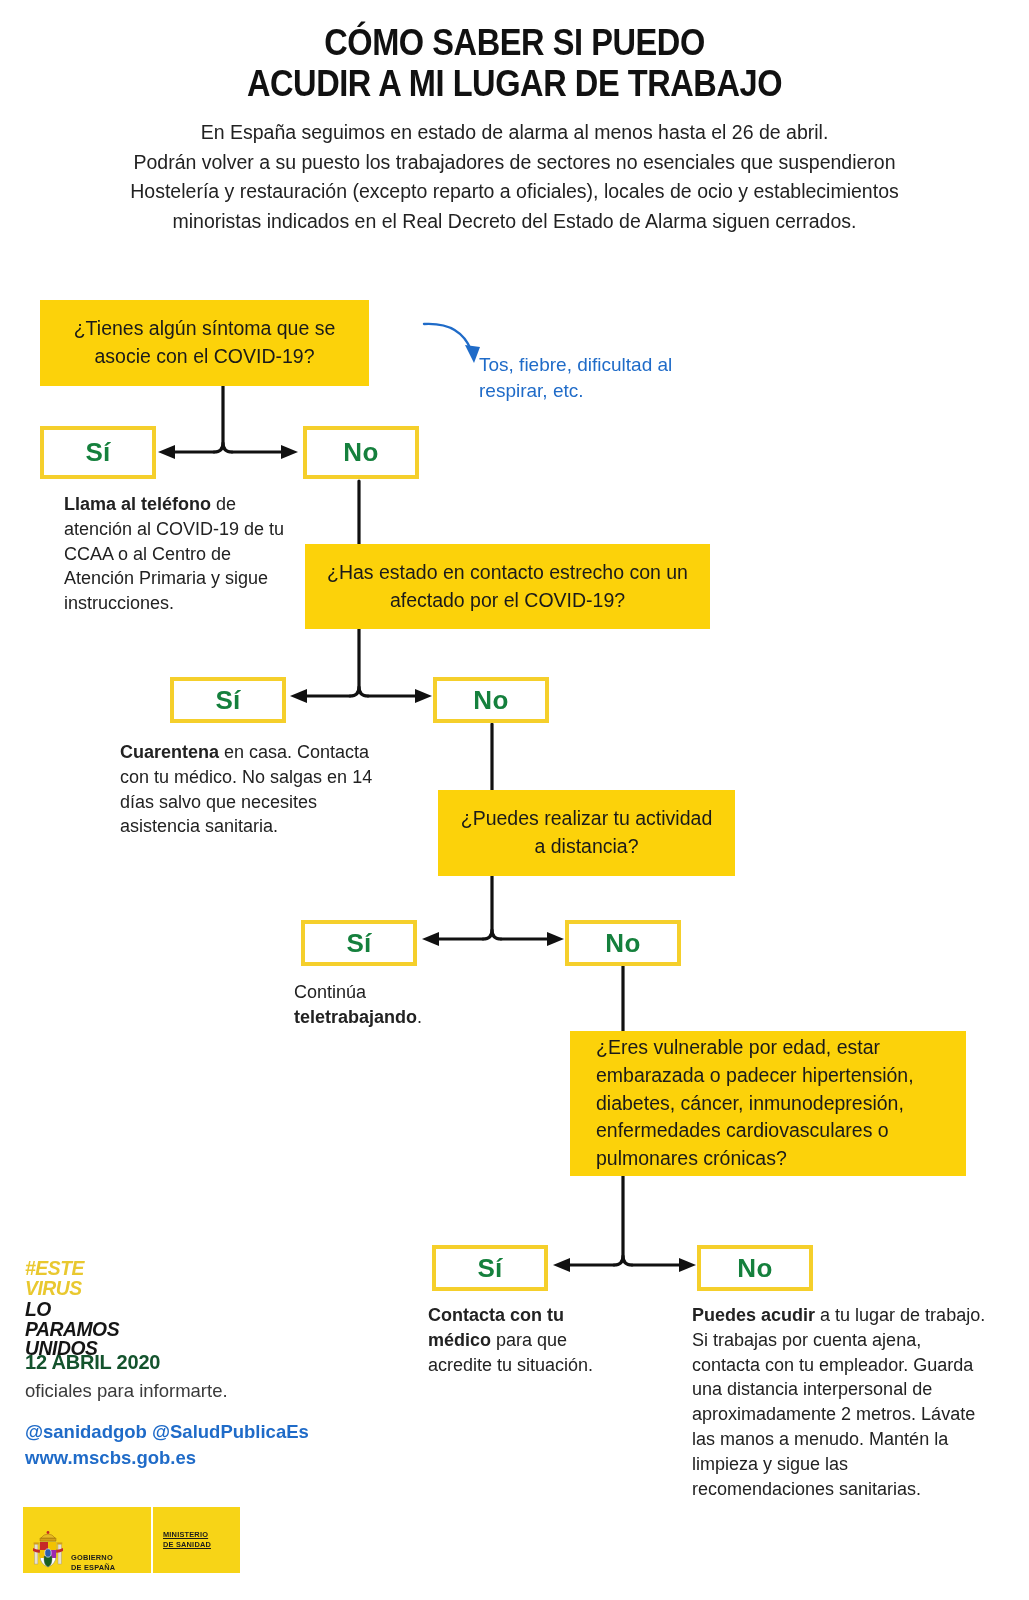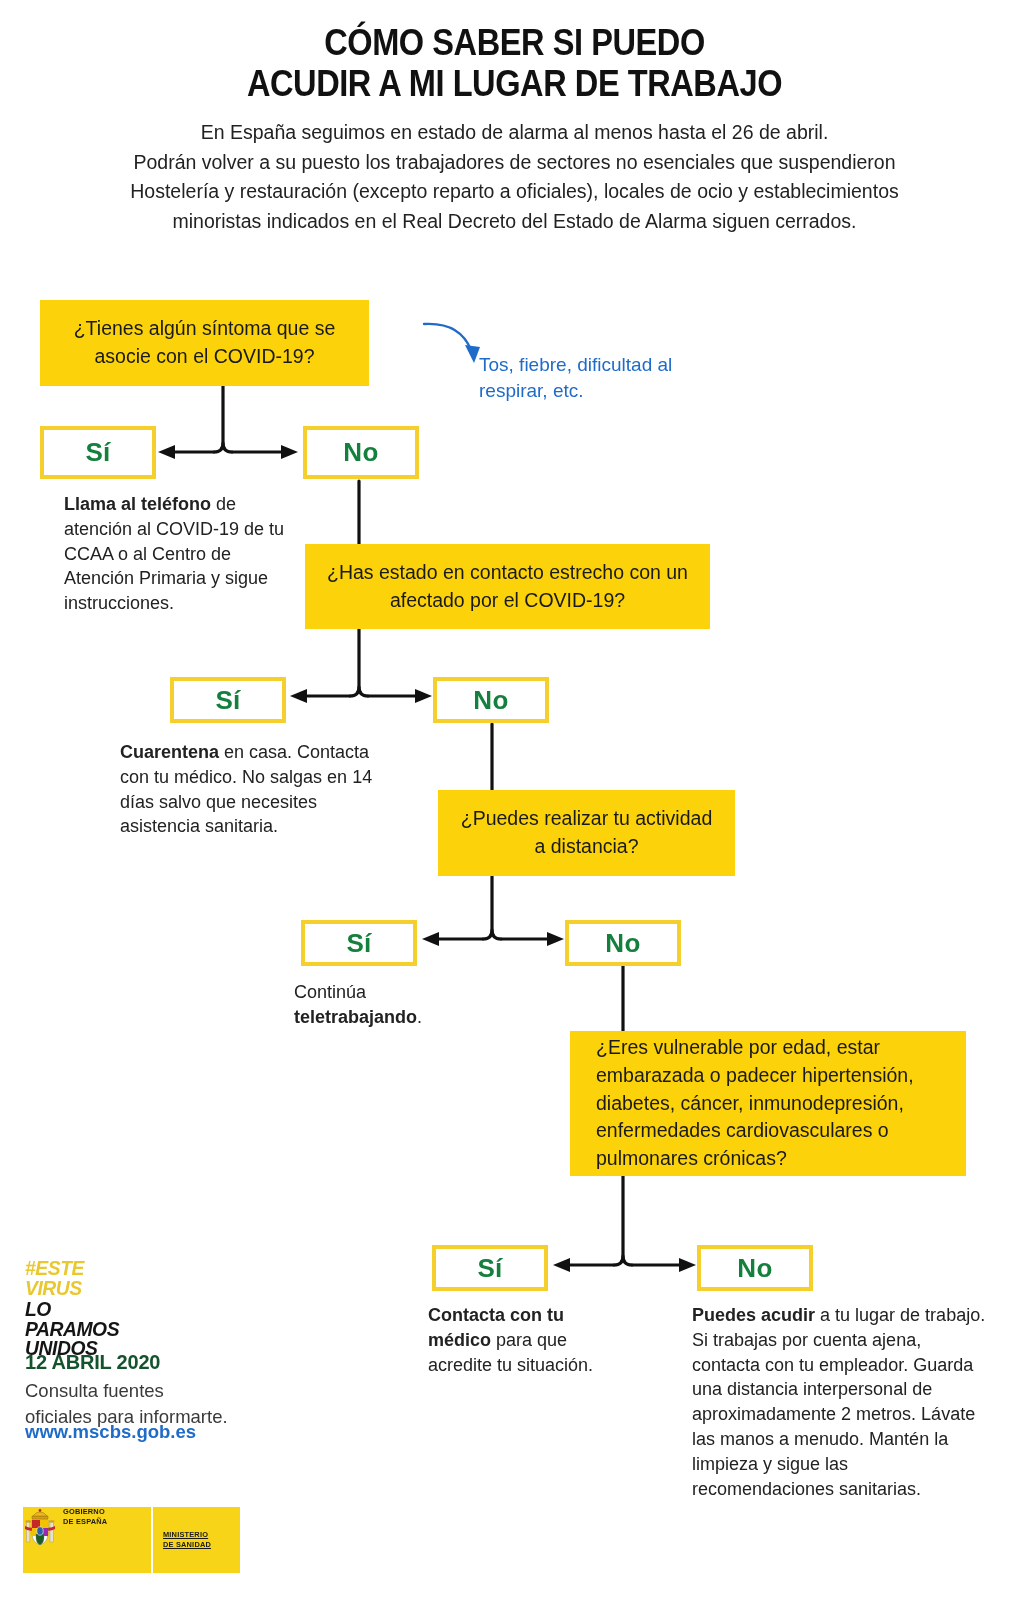--- a/index.html
+++ b/index.html
@@ -103,21 +103,21 @@
   .flinks {
     position:absolute; left:25px; top:1419px; width:330px;
     font-size:18.5px; line-height:1.38; color:#1F6BC8; font-weight:bold;
   }
   .gobbox {
     position:absolute; left:23px; top:1507px;
     width:217px; height:66px;
     background:#F7D417;
     display:flex; align-items:stretch;
   }
-  .gob-left { width:128px; display:flex; align-items:flex-start; gap:6px; padding-left:0; position:relative;}
+  .gob-left { width:128px; display:flex; align-items:flex-end; gap:6px; padding-left:8px; position:relative;}
   .gob-sep { width:2px; background:#ffffff; }
   .gob-right { flex:1; display:flex; align-items:center; padding-left:10px;text-decoration:underline; }
   .gob-txt { font-size:7.4px; font-weight:bold; line-height:1.32; color:#1c1c1c; letter-spacing:0.2px; }
   .shield { width:34px; height:44px; }
 </style>
 </head>
 <body>
 
 <div class="title">
   <span class="l1">CÓMO SABER SI PUEDO</span>
@@ -258,25 +258,25 @@
   <div class="c2">
     <div>LO</div>
     <div>PARAMOS</div>
     <div>UNIDOS</div>
   </div>
 </div>
 
 <div class="fdate">12 ABRIL 2020</div>
 
 <div class="fsrc">
-  <div>Consulta fuentes</div>
   <div>oficiales para informarte.</div>
 </div>
 
 <div class="flinks">
+  <div>@sanidadgob @SaludPublicaEs</div>
   <div>www.mscbs.gob.es</div>
 </div>
 
 <div class="gobbox">
   <div class="gob-left">
     <svg class="shield" viewBox="0 0 34 44">
 
       <path d="M9 9 h16 v3 h-16 z" fill="#D4A017" stroke="#8a5a00" stroke-width="0.4"></path>
       <path d="M10 9 q2.5-4 7-4 q4.5 0 7 4 z" fill="#E8B923" stroke="#8a5a00" stroke-width="0.4"></path>
       <circle cx="17" cy="3.5" r="1.4" fill="#C62828"></circle>

